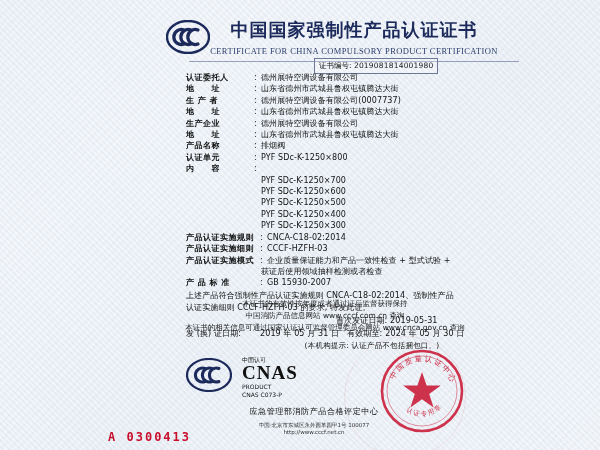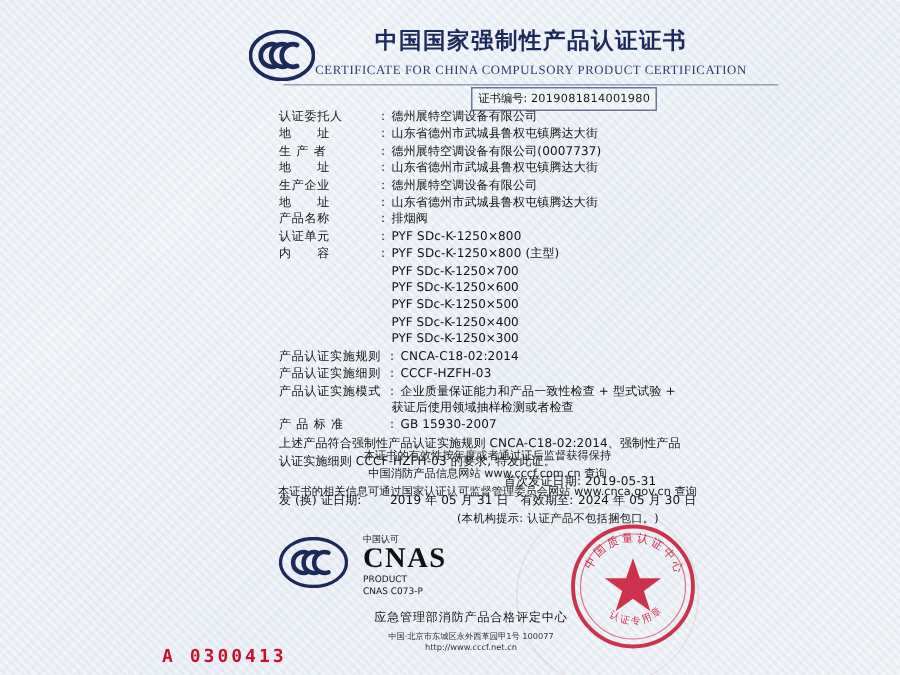--- a/index.html
+++ b/index.html
@@ -30,21 +30,21 @@
     position:absolute;
     left:14px;top:6px;width:560px;height:430px;
     background:transparent;
   }
 
   
   .header{
     position:absolute;left:140px;top:12px;width:400px;text-align:center;
   }
   .title-cn{
-    font-size:15px;font-weight:bold;color:#1b2a5b;letter-spacing:1px;
+    font-size:18px;font-weight:bold;color:#1b2a5b;letter-spacing:1px;
     font-family:Liberation Sans, sans-serif;
   }
   .title-en{
     margin-top:4px;
     font-size:8.5px;color:#2b3c6b;letter-spacing:.4px;
     font-family:"Liberation Serif","DejaVu Serif",serif;
   }
   .title-rule{
     margin:5px auto 0;width:330px;height:1px;background:#5a6a92;opacity:.6;
   }
@@ -70,21 +70,21 @@
 
   
   .fields{
     position:absolute;left:172px;top:66px;width:372px;
     font-size:8px;color:#111;line-height:11.4px;
   }
   .row{display:flex;align-items:flex-start;white-space:nowrap;}
   .k{
     width:68px;flex:0 0 68px;
     letter-spacing:.5px;
-    font-weight:normal;
+    font-weight:bold;
   }
   .k.wide{width:74px;flex:0 0 74px;}
   .colon{width:7px;flex:0 0 7px;text-align:left;}
   .v{flex:1 1 auto;letter-spacing:.1px;}
   .sub{
     padding-left:75px;
     font-size:8px;line-height:11.4px;color:#111;
     letter-spacing:.1px;
   }
   .indent-model{padding-left:75px;}
@@ -217,21 +217,20 @@
         </div>
       <div class="row">
           <span class="k">认证单元</span>
           <span class="colon">:</span>
           <span class="v">PYF SDc-K-1250×800</span>
         </div>
 
       <div class="row">
           <span class="k">内　　容</span>
           <span class="colon">:</span>
-          <span class="v">PYF SDc-K-1250×800 (主型)</span>
         </div>
       <div class="indent-model">PYF SDc-K-1250×700</div>
       <div class="indent-model">PYF SDc-K-1250×600</div>
       <div class="indent-model">PYF SDc-K-1250×500</div>
       <div class="indent-model">PYF SDc-K-1250×400</div>
       <div class="indent-model">PYF SDc-K-1250×300</div>
 
       <div class="row">
           <span class="k wide">产品认证实施规则</span>
           <span class="colon">:</span>

